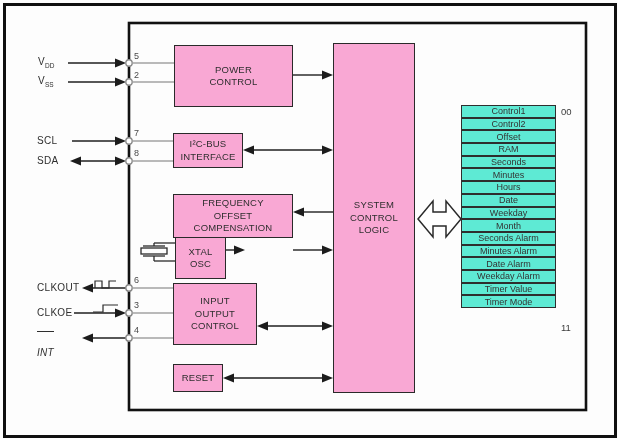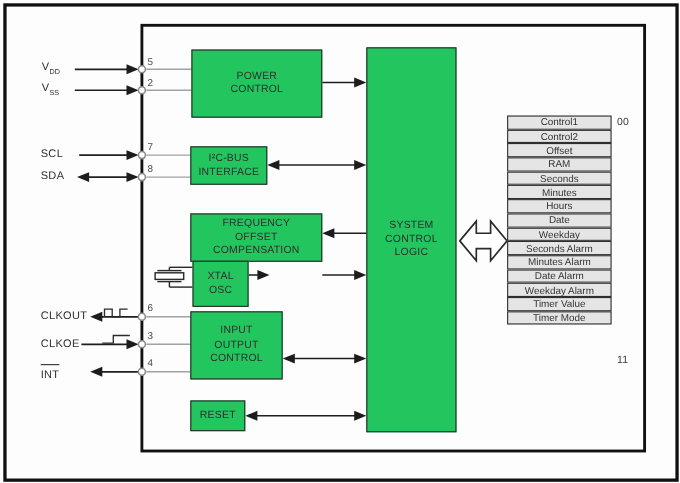--- a/index.html
+++ b/index.html
@@ -2,29 +2,29 @@
 <html><head>
 <meta charset="utf-8">
 <style>
   html,body{margin:0;padding:0;background:#ffffff;}
   .frame{position:relative;width:618px;height:439px;background:#fdfdfd;overflow:hidden;
          font-family:"Liberation Sans",sans-serif;}
   .outer-border{position:absolute;left:3px;top:3px;width:608px;height:429px;
                 border:3px solid #101010;pointer-events:none;}
   svg.wires{position:absolute;left:0;top:0;z-index:1;}
   .block{position:absolute;z-index:2;box-sizing:border-box;border:1.6px solid #2a2a2a;
-         background:#22c55e;display:flex;align-items:center;justify-content:center;
+         background:#f9a8d4;display:flex;align-items:center;justify-content:center;
          text-align:center;white-space:pre-line;font-size:9.5px;line-height:1.3;
          color:#2e2e2e;letter-spacing:.2px;}
   .pin-label{position:absolute;z-index:2;font-size:10px;color:#2e2e2e;letter-spacing:.3px;}
   .pin-label sub{font-size:6.5px;letter-spacing:0;}
-  .overline-text{display:inline-block;border-top:1.2px solid #2e2e2e;padding-top:5px;line-height:1;}
+  .overline-text{display:inline-block;border-top:1.2px solid #2e2e2e;padding-top:16px;line-height:1;font-style:italic;}
   .pin-number{position:absolute;z-index:2;font-size:9px;color:#4a4a4a;}
   .reg-table{position:absolute;z-index:2;left:461px;top:105px;width:95px;}
-  .reg-row{box-sizing:border-box;height:12.7px;border:1.3px solid #2e2e2e;background:#e5e5e5;
+  .reg-row{box-sizing:border-box;height:12.7px;border:1.3px solid #2e2e2e;background:#5eead4;
            display:flex;align-items:center;justify-content:center;font-size:9px;color:#333333;}
   .reg-addr{position:absolute;z-index:2;font-size:9.5px;color:#3a3a3a;}
 </style>
 </head>
 <body>
 
 <div class="frame">
   <div class="outer-border"></div>
 
   <svg class="wires" width="618" height="439" viewBox="0 0 618 439">
@@ -146,20 +146,21 @@
   <div class="reg-table">
     <div class="reg-row">Control1</div>
     <div class="reg-row">Control2</div>
     <div class="reg-row">Offset</div>
     <div class="reg-row">RAM</div>
     <div class="reg-row">Seconds</div>
     <div class="reg-row">Minutes</div>
     <div class="reg-row">Hours</div>
     <div class="reg-row">Date</div>
     <div class="reg-row">Weekday</div>
+    <div class="reg-row">Month</div>
     <div class="reg-row">Seconds Alarm</div>
     <div class="reg-row">Minutes Alarm</div>
     <div class="reg-row">Date Alarm</div>
     <div class="reg-row">Weekday Alarm</div>
     <div class="reg-row">Timer Value</div>
     <div class="reg-row">Timer Mode</div>
   </div>
   <div class="reg-addr" style="left:561px;top:106px;">00</div>
   <div class="reg-addr" style="left:561px;top:322px;">11</div>
 </div>

